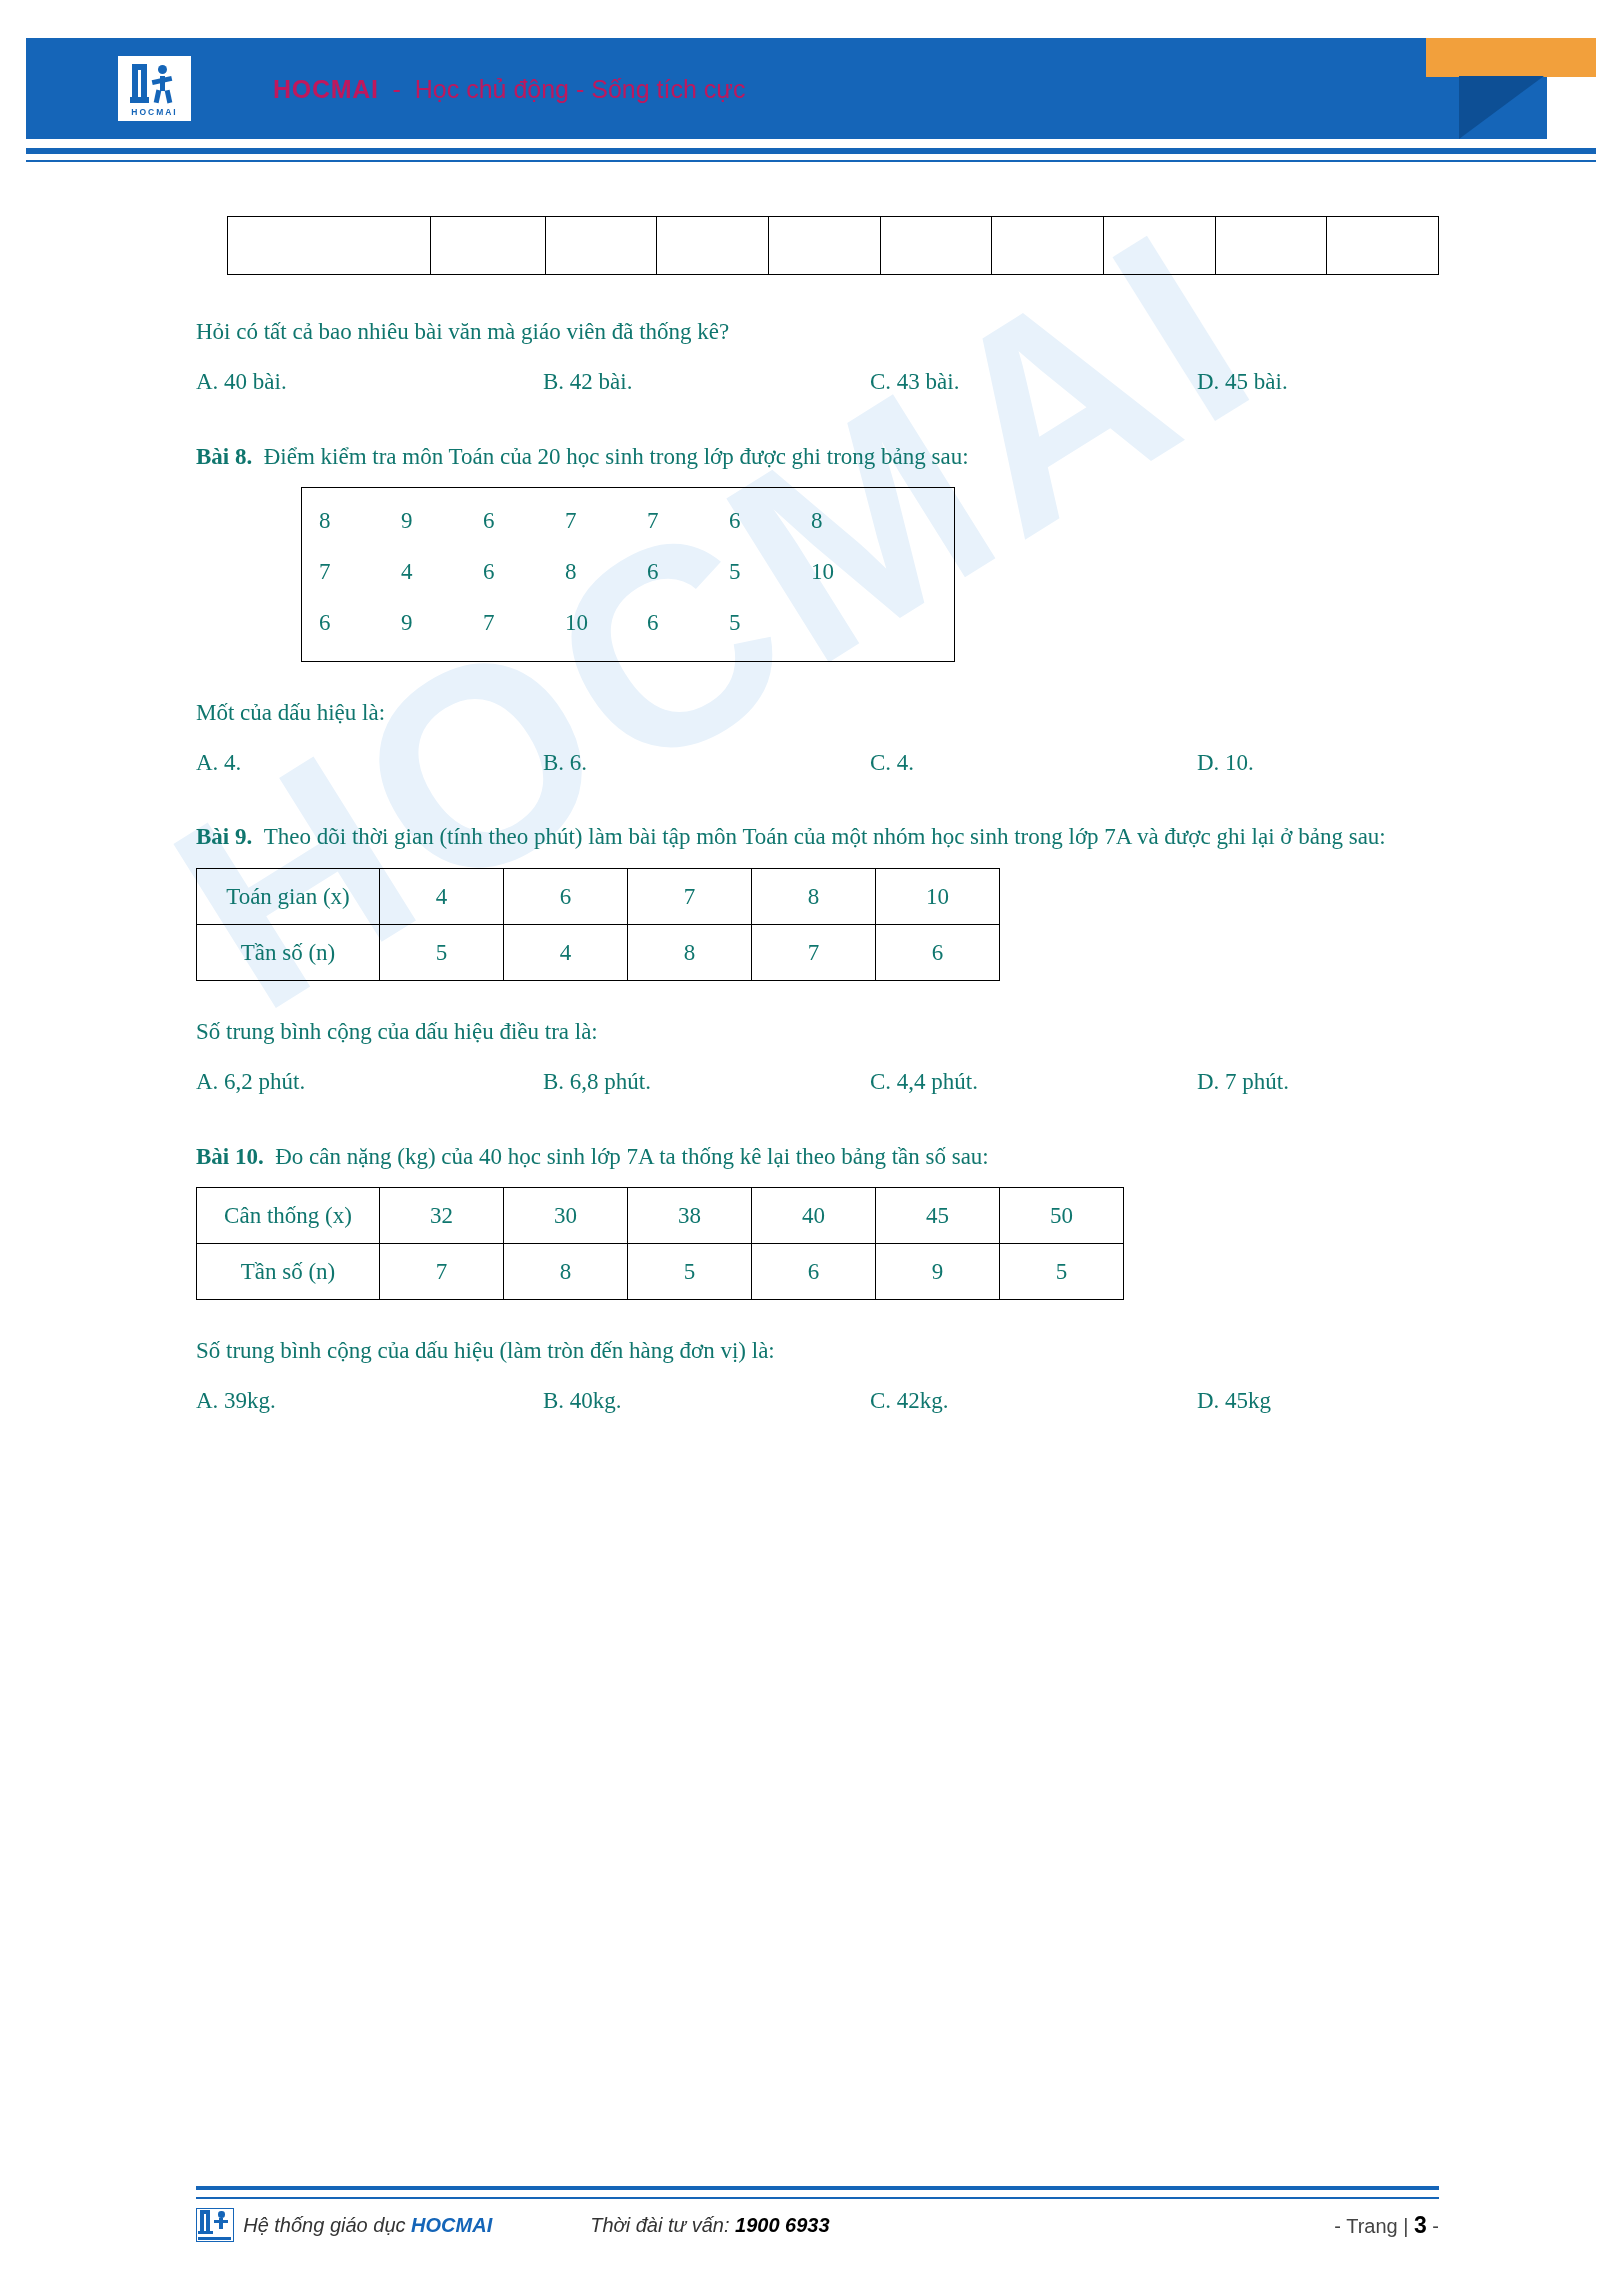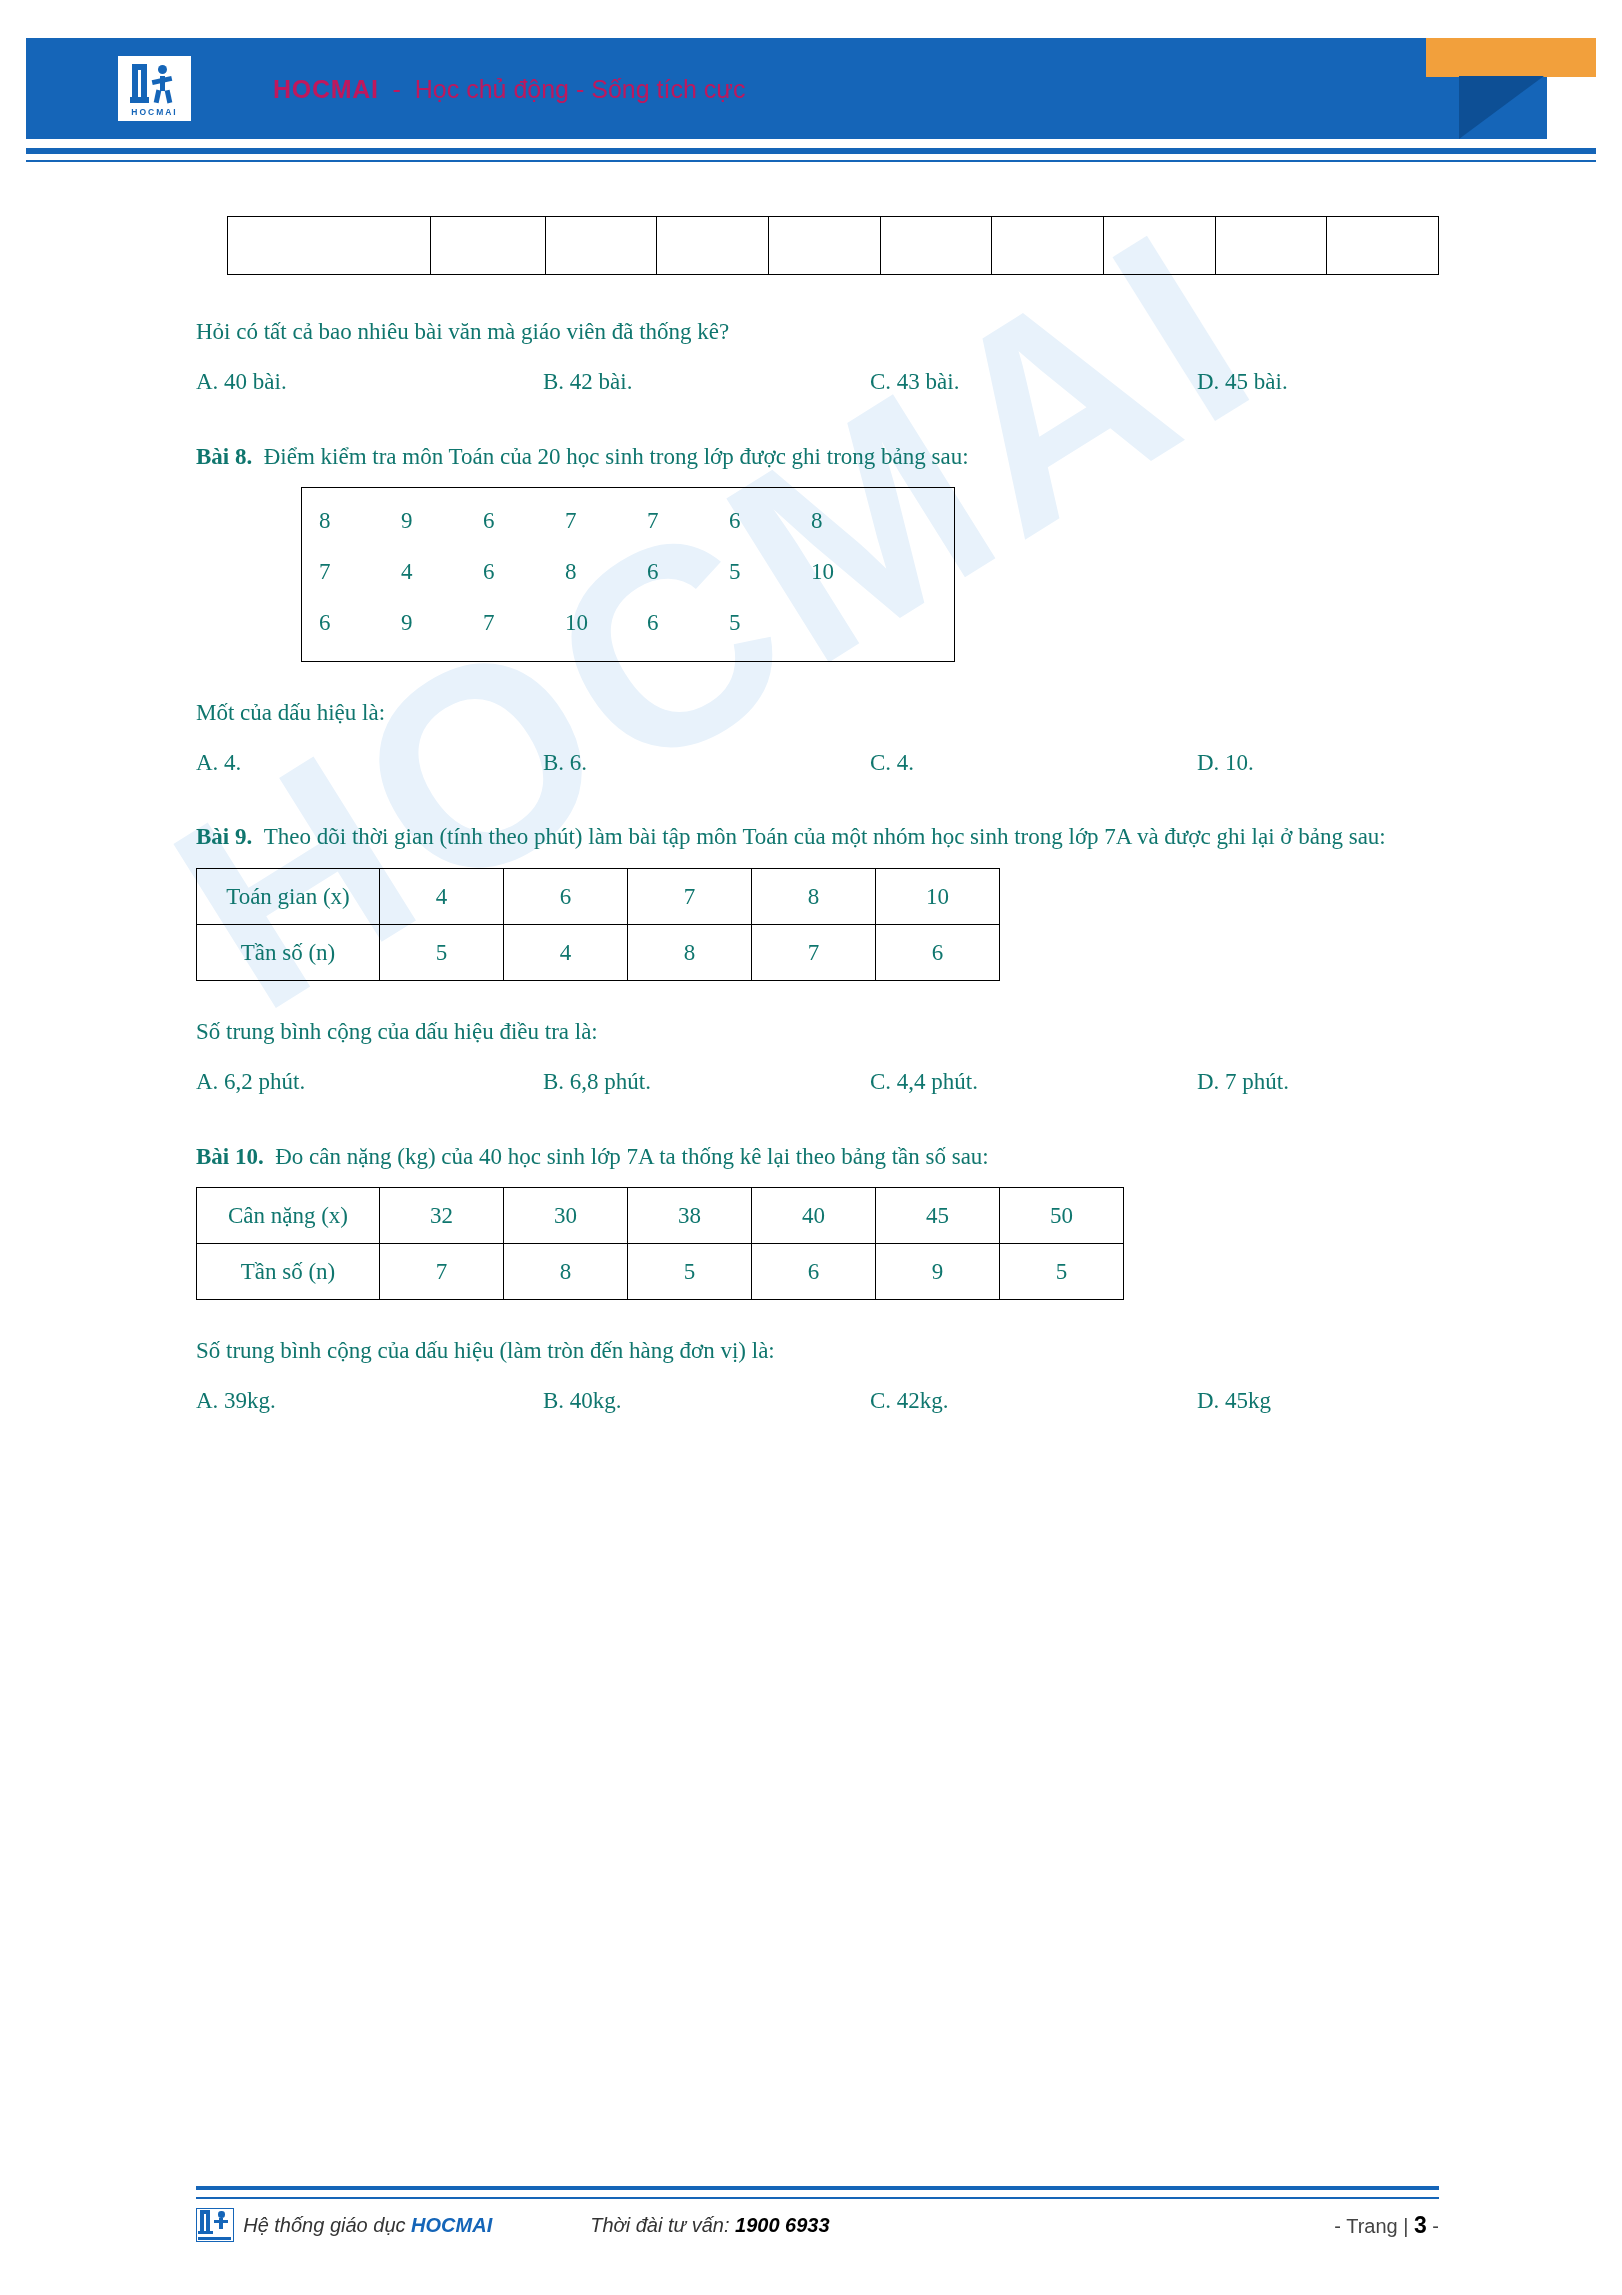--- a/index.html
+++ b/index.html
@@ -375,21 +375,21 @@
   </div>
 
   <p class="bai-title">
     <b>Bài 10.</b>
     <span>&nbsp;</span><span>Đo cân nặng (kg) của 40 học sinh lớp 7A ta thống kê lại theo bảng tần số sau:</span>
   </p>
 
   <table class="freq t10">
     <tbody>
         <tr>
-      <td class="label">Cân nặng (x)</td>
+      <td class="label">Cân thống (x)</td>
       <td class="val">32</td>
       <td class="val">30</td>
       <td class="val">38</td>
       <td class="val">40</td>
       <td class="val">45</td>
       <td class="val">50</td>
     </tr>
     <tr>
       <td class="label">Tần số (n)</td>
       <td class="val">7</td>

